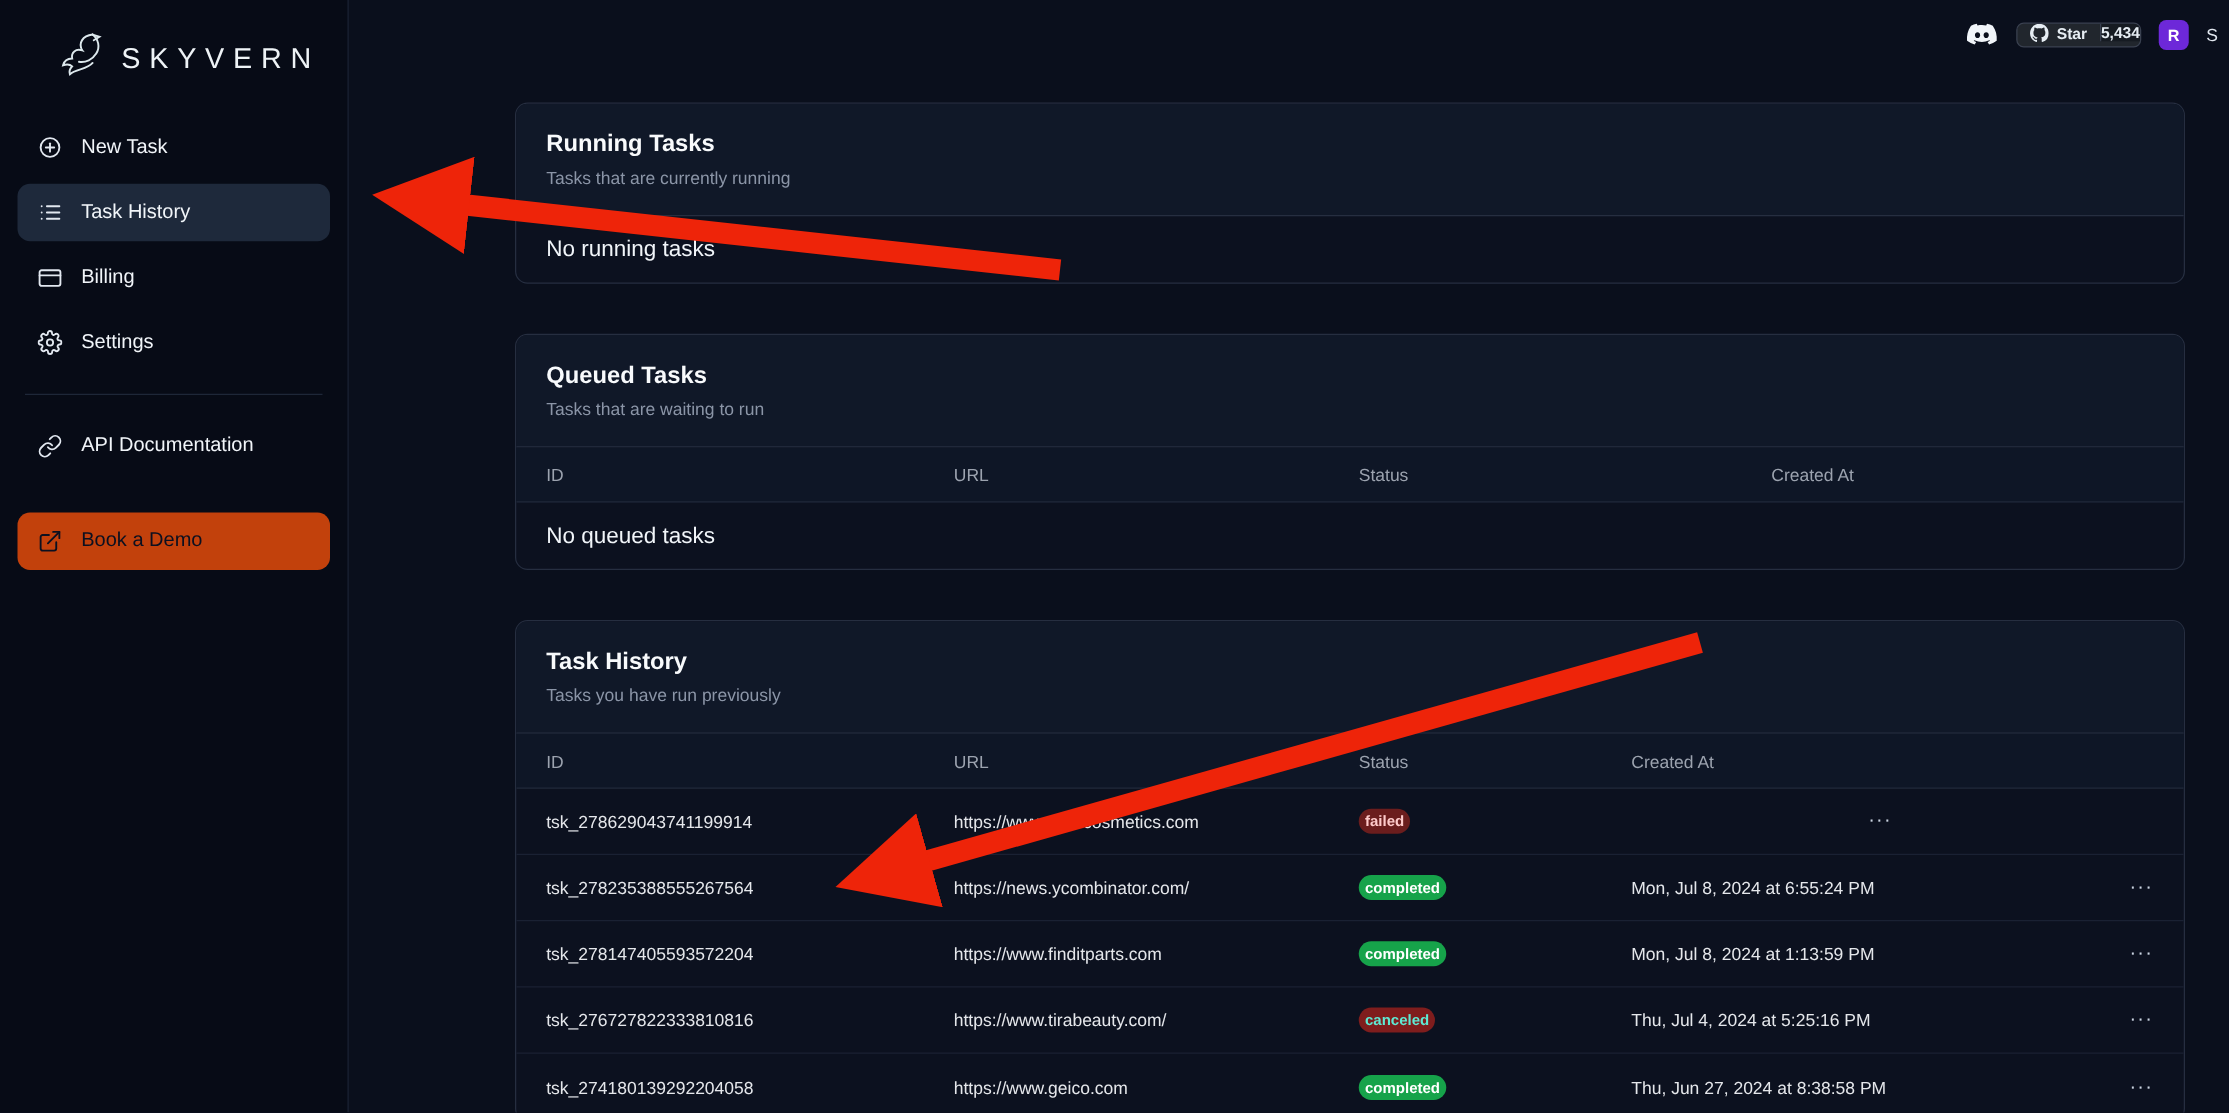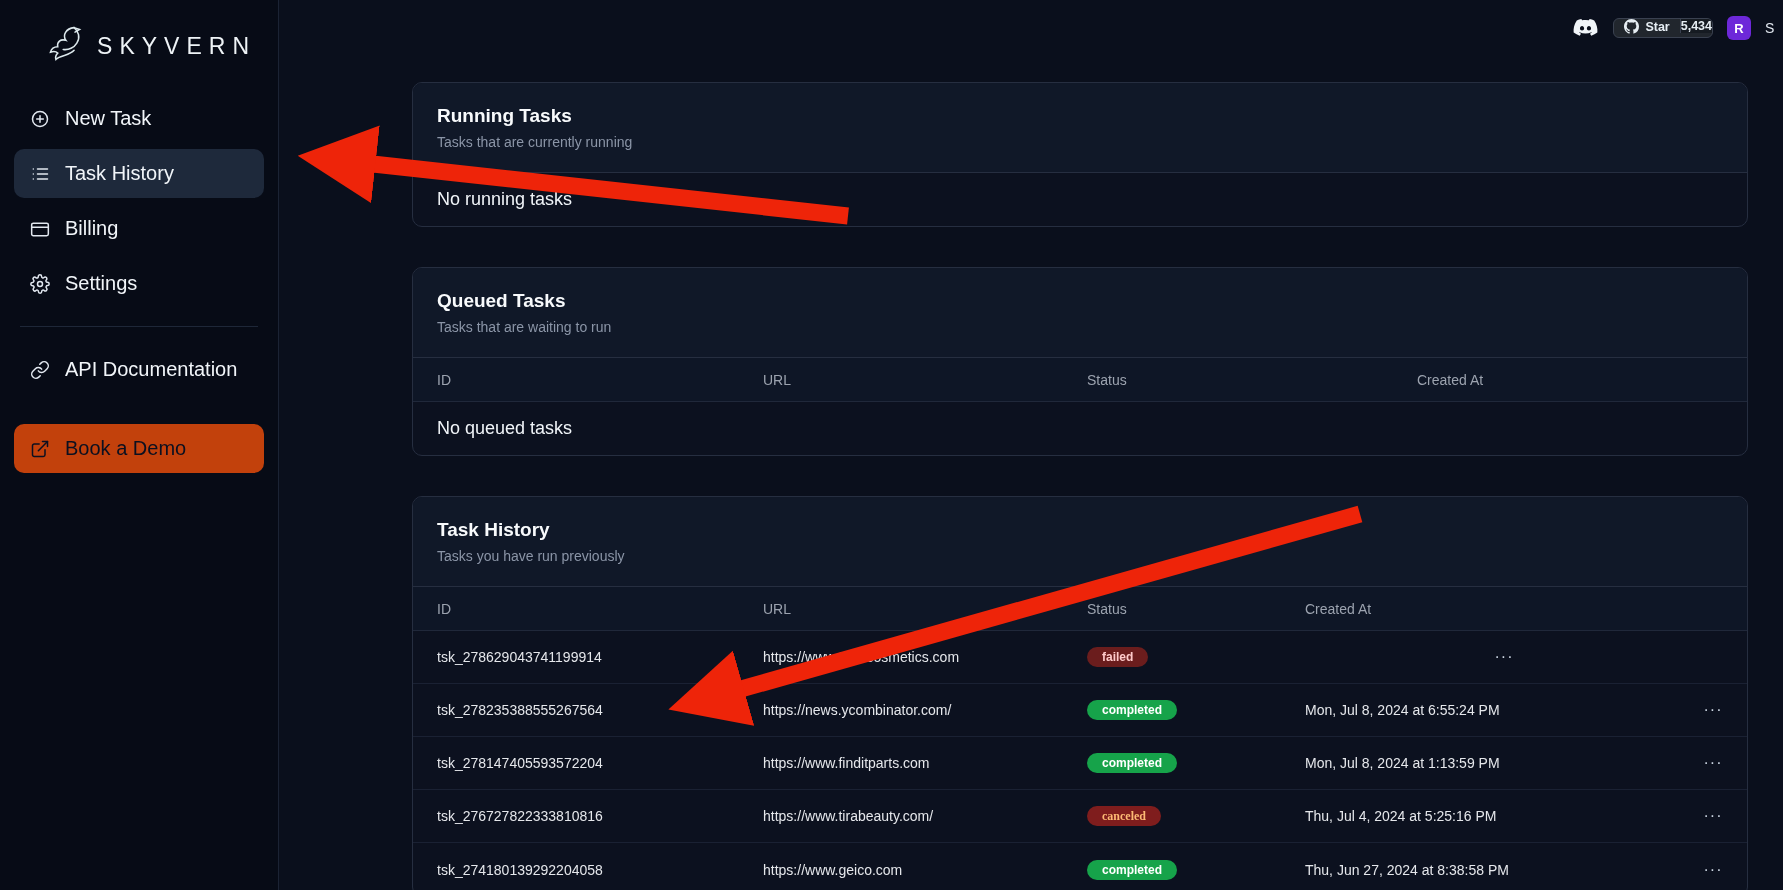--- a/index.html
+++ b/index.html
@@ -13,21 +13,21 @@
 
   
   .sidebar {
     width:279px; flex:0 0 279px; background:#070b16;
     border-right:1px solid #1b2334; padding:18px 14px;
   }
   .logo { display:flex; align-items:center; gap:10px; padding:6px 8px 26px;justify-content:flex-end; }
   .logo-text { font-size:23px; letter-spacing:7px; color:#eef3f6; font-weight:400; }
   .nav-item {
     display:flex; align-items:center; gap:15px; padding:13px 16px;
-    border-radius:10px; font-size:20px; color:#f1f5f9; margin-bottom:6px; cursor:pointer;text-align:right;
+    border-radius:10px; font-size:16px; color:#f1f5f9; margin-bottom:6px; cursor:pointer;text-align:right;
   }
   .nav-item.active { background:#1e293b; }
   .nav-item .icon { width:20px; height:20px; display:inline-flex; }
   .nav-item svg { width:20px; height:20px; stroke:#e2e8f0; fill:none; stroke-width:1.8; stroke-linecap:round; stroke-linejoin:round; }
   .nav-sep { border:none; border-top:1px solid #1e2738; margin:18px 6px; }
   .nav-item.demo { background:#c2410c; color:#0b1020; font-weight:400;margin-top:30px; }
   .nav-item.demo svg { stroke:#0b1020; }
 
   
   .main { flex:1; padding:82px 37px 0 133px; position:relative; }
@@ -65,26 +65,26 @@
     display:grid; align-items:center; padding:0 24px;
   }
   .thead { height:44px; color:#9ca3af; font-size:14px; background:#0e1626; border-bottom:1px solid #20283a; }
   .trow { height:53px; font-size:14px; color:#e5e7eb; border-bottom:1px solid #1a2133; cursor:pointer; }
   .trow:last-child { border-bottom:none; }
 
   .grid-queued { grid-template-columns:326px 324px 330px 1fr; }
   .grid-history { grid-template-columns:326px 324px 218px 398px 20px; }
 
   .badge {
-    display:inline-block; padding:4px 15px; border-radius:999px;
+    display:inline-block; padding:4px 5px; border-radius:999px;
     font-size:12px; font-weight:700; line-height:1;
   }
   .badge[data-status="completed"] { background:#16a34a; color:#ffffff; }
   .badge[data-status="failed"]   { background:#6b1d1d; color:#fecaca; }
-  .badge[data-status="canceled"] { background:#7f1d1d; color:#fdba74;font-family:Liberation Serif, serif; }
+  .badge[data-status="canceled"] { background:#7f1d1d; color:#5eead4; }
 
   .row-actions { color:#cbd5e1; font-size:16px; letter-spacing:1px; text-align:center; cursor:pointer; }
 
   
   .annotations { position:absolute; left:0; top:0; width:1783px; height:890px; pointer-events:none; z-index:50; }
 </style>
 </head>
 <body>
 
 <div class="app">

